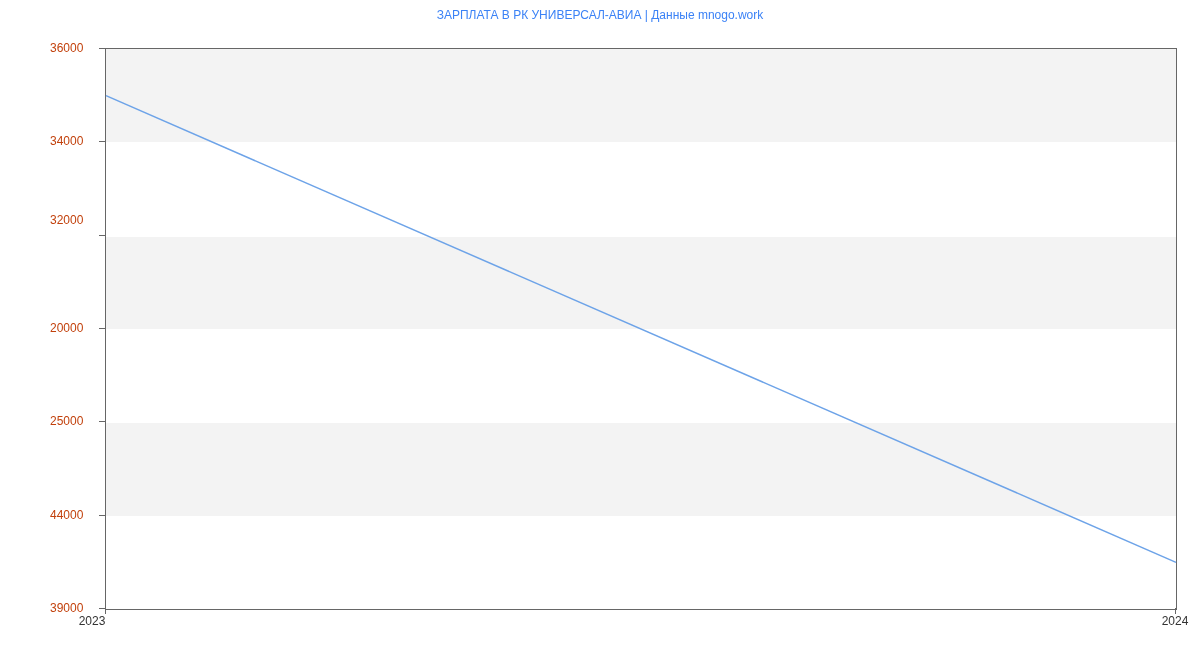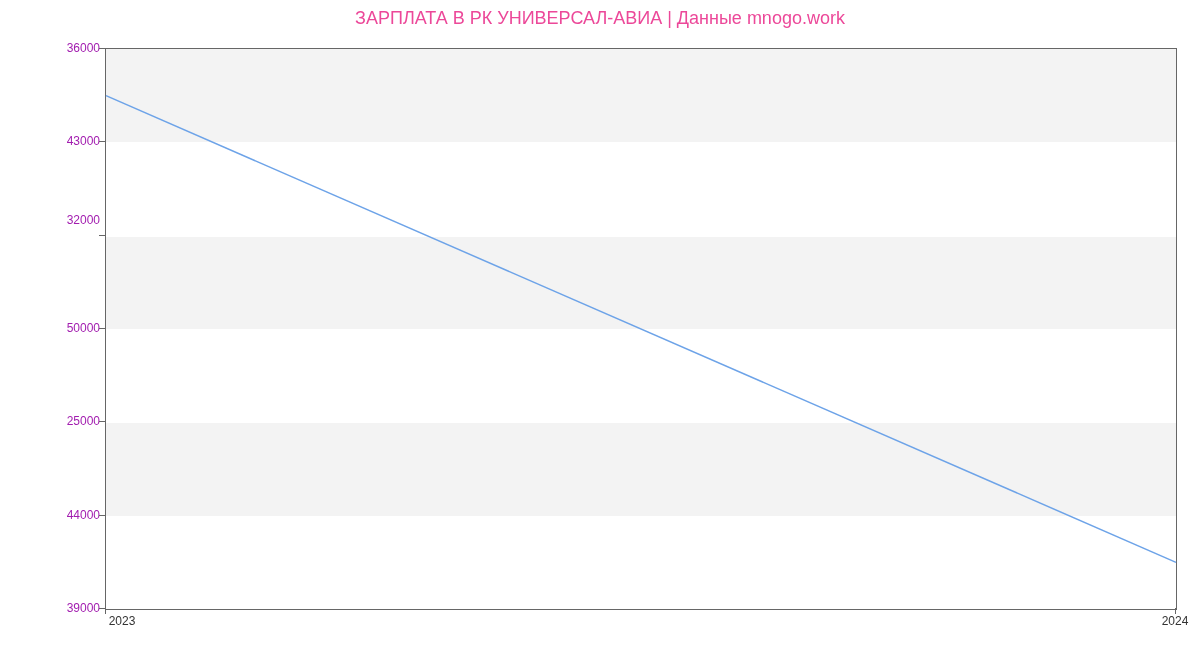--- a/index.html
+++ b/index.html
@@ -6,24 +6,24 @@
     margin: 0;
     padding: 0;
     width: 1200px;
     height: 650px;
     background: #ffffff;
     font-family: Arial, Helvetica, sans-serif;
     color: #333;
   }
   .title {
     text-align: center;
-    font-size: 18px;
+    font-size: 12px;
     padding-top: 8px;
     font-weight: normal;
-    color: #ec4899;
+    color: #3b82f6;
   }
   .chart-wrap {
     position: relative;
     width: 1200px;
     height: 650px;
   }
   .plot-area {
     position: absolute;
     left: 105px;
     top: 48px;
@@ -41,23 +41,23 @@
     position: absolute;
     left: 0;
     width: 100%;
     height: 1px;
     background: #ffffff;
   }
   .ytick {
     position: absolute;
     right: 1100px;
     width: 50px;
-    text-align: right;
+    text-align: left;
     font-size: 12px;
-    color: #a21caf;
+    color: #c2410c;
     transform: translateY(-50%);
   }
   .ytick-mark {
     position: absolute;
     width: 6px;
     height: 1px;
     background: #666;
     left: 99px;
   }
   .xtick {
@@ -85,34 +85,34 @@
 </style>
 </head>
 <body>
 
 <div class="chart-wrap">
   <div class="title">ЗАРПЛАТА В РК УНИВЕРСАЛ-АВИА | Данные mnogo.work</div>
 
   <div class="ytick" style="top:608px">39000</div>
   <div class="ytick" style="top:514.67px">44000</div>
   <div class="ytick" style="top:421.33px">25000</div>
-  <div class="ytick" style="top:328px">50000</div>
+  <div class="ytick" style="top:328px">20000</div>
   <div class="ytick" style="top:220px">32000</div>
-  <div class="ytick" style="top:141.33px">43000</div>
+  <div class="ytick" style="top:141.33px">34000</div>
   <div class="ytick" style="top:48px">36000</div>
 
   <div class="ytick-mark" style="top:608px"></div>
   <div class="ytick-mark" style="top:514.67px"></div>
   <div class="ytick-mark" style="top:421.33px"></div>
   <div class="ytick-mark" style="top:328px"></div>
   <div class="ytick-mark" style="top:234.67px"></div>
   <div class="ytick-mark" style="top:141.33px"></div>
   <div class="ytick-mark" style="top:48px"></div>
 
-  <div class="xtick" style="left:122px">2023</div>
+  <div class="xtick" style="left:92px">2023</div>
   <div class="xtick" style="left:1175px">2024</div>
   <div class="xtick-mark" style="left:105px"></div>
   <div class="xtick-mark" style="left:1175px"></div>
 
   <div class="plot-area">
 
     <div class="band" style="top:0px;height:93.33px"></div>
     <div class="band" style="top:186.67px;height:93.33px"></div>
     <div class="band" style="top:373.33px;height:93.33px"></div>
 

